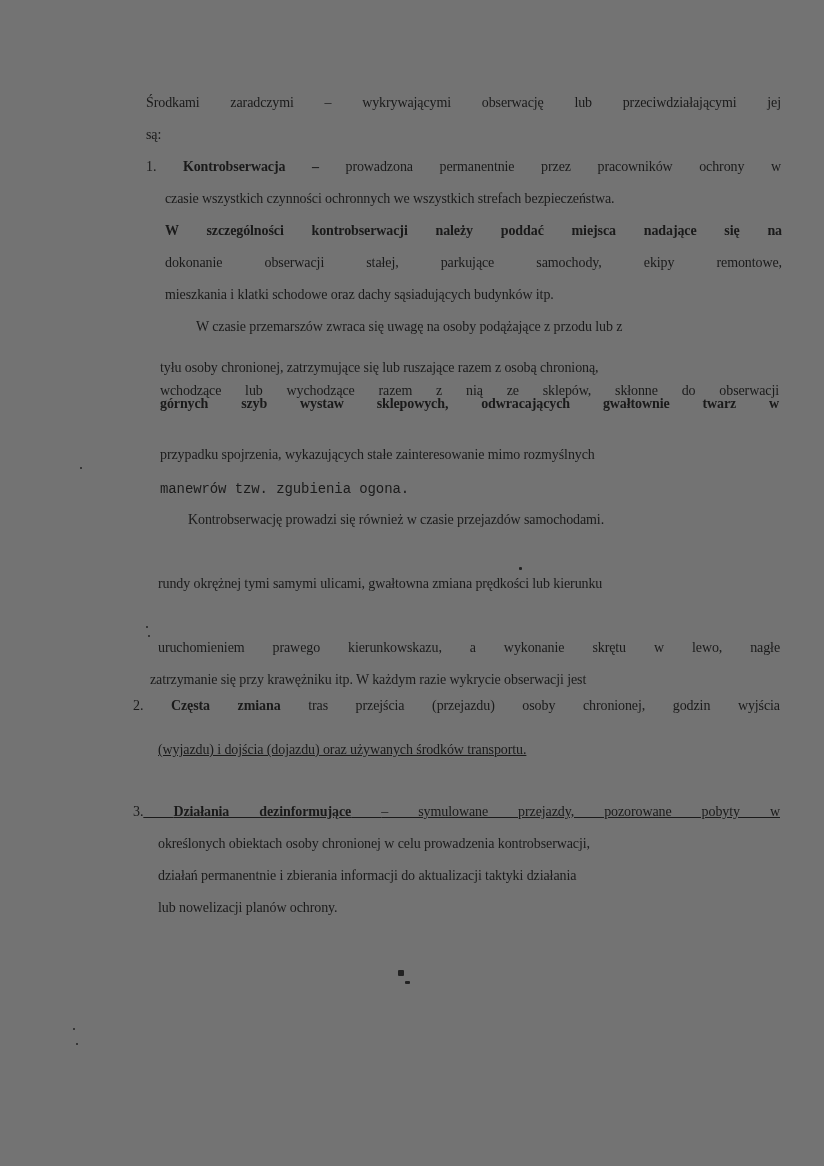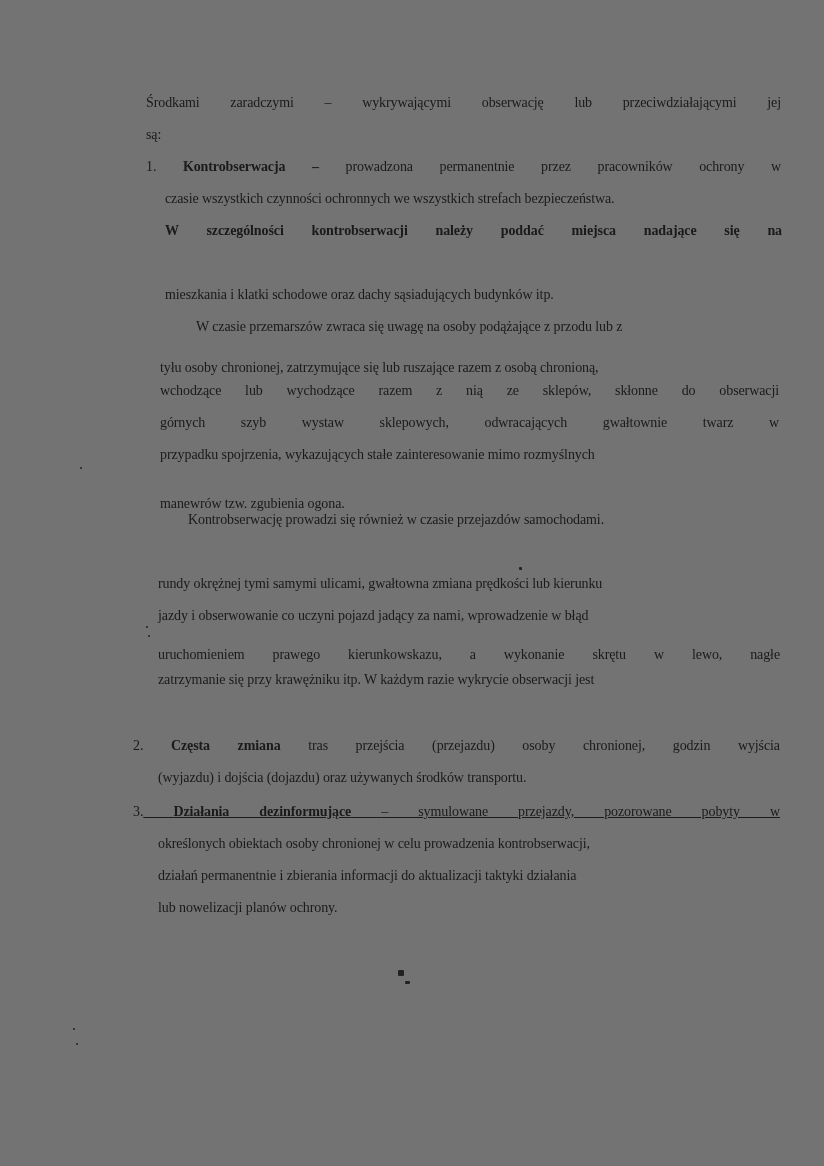--- a/index.html
+++ b/index.html
@@ -27,41 +27,41 @@
   <div class="line just" style="left:146px; top:93px; width:635px;">Środkami zaradczymi – wykrywającymi obserwację lub przeciwdziałającymi jej</div>
   <div class="line" style="left:146px; top:125px;">są:</div>
 
   <div class="line just" style="left:146px; top:157px; width:635px;">
     <span class="num">1.</span>
     <b>Kontrobserwacja –</b>
     <span>prowadzona permanentnie przez pracowników ochrony w</span>
   </div>
   <div class="line" style="left:165px; top:189px;">czasie wszystkich czynności ochronnych we wszystkich strefach bezpieczeństwa.</div>
   <div class="line just" style="left:165px; top:221px; width:617px;font-weight:bold;">W szczególności kontrobserwacji należy poddać miejsca nadające się na</div>
+  <div class="line just" style="left:165px; top:253px; width:617px;">dokonanie obserwacji stałej, parkujące samochody, ekipy remontowe,</div>
   <div class="line" style="left:165px; top:285px;">mieszkania i klatki schodowe oraz dachy sąsiadujących budynków itp.</div>
 
   <div class="line" style="left:196px; top:317px;">W czasie przemarszów zwraca się uwagę na osoby podążające z przodu lub z</div>
   <div class="line" style="left:160px; top:349px;margin-top:9px;">tyłu osoby chronionej, zatrzymujące się lub ruszające razem z osobą chronioną,</div>
   <div class="line just" style="left:160px; top:381px; width:619px;">wchodzące lub wychodzące razem z nią ze sklepów, skłonne do obserwacji</div>
-  <div class="line just" style="left:160px; top:413px; width:619px;">górnych szyb wystaw  sklepowych, odwracających gwałtownie twarz w</div>
+  <div class="line just" style="left:160px; top:394px; width:619px;font-weight:bold;">górnych szyb wystaw  sklepowych, odwracających gwałtownie twarz w</div>
   <div class="line" style="left:160px; top:445px;">przypadku spojrzenia, wykazujących stałe zainteresowanie mimo rozmyślnych</div>
-  <div class="line" style="left:160px; top:494px;">manewrów tzw. zgubienia ogona.</div>
+  <div class="line" style="left:160px; top:479px;font-family:Liberation Mono, monospace;">manewrów tzw. zgubienia ogona.</div>
 
   <div class="line" style="left:188px; top:510px;">Kontrobserwację prowadzi się również w czasie przejazdów samochodami.</div>
   <div class="line" style="left:158px; top:574px;">rundy okrężnej tymi samymi ulicami, gwałtowna zmiana prędkości lub kierunku</div>
-  <div class="line" style="left:158px; top:606px;">jazdy i obserwowanie  co uczyni pojazd jadący za nami, wprowadzenie w błąd</div>
-  <div class="line just" style="left:158px; top:638px; width:622px;margin-top:7px;">uruchomieniem prawego kierunkowskazu, a wykonanie skrętu w lewo, nagłe</div>
-  <div class="line" style="left:158px; top:670px;">zatrzymanie się przy krawężniku itp. W każdym razie wykrycie obserwacji jest</div>
+  <div class="line just" style="left:158px; top:638px; width:622px;">uruchomieniem prawego kierunkowskazu, a wykonanie skrętu w lewo, nagłe</div>
+  <div class="line" style="left:150px; top:670px;">zatrzymanie się przy krawężniku itp. W każdym razie wykrycie obserwacji jest</div>
 
-  <div class="line just" style="left:133px; top:736px; width:647px;">
+  <div class="line just" style="left:133px; top:696px; width:647px;">
     <span class="num">2.</span>
     <b>Częsta zmiana</b>
     <span>tras przejścia (przejazdu) osoby chronionej, godzin wyjścia</span>
   </div>
-  <div class="line" style="left:158px; top:768px;">(wyjazdu) i dojścia (dojazdu) oraz używanych środków transportu.</div>
+  <div class="line" style="left:158px; top:740px;text-decoration:underline;">(wyjazdu) i dojścia (dojazdu) oraz używanych środków transportu.</div>
 
   <div class="line just" style="left:133px; top:802px; width:647px;text-decoration:underline;">
     <span class="num">3.</span>
     <b>Działania dezinformujące</b>
     <span>– symulowane przejazdy, pozorowane pobyty w</span>
   </div>
   <div class="line" style="left:158px; top:834px;">określonych obiektach osoby chronionej w celu prowadzenia kontrobserwacji,</div>
   <div class="line" style="left:158px; top:866px;">działań permanentnie i zbierania informacji do aktualizacji taktyki działania</div>
   <div class="line" style="left:158px; top:898px;">lub nowelizacji planów ochrony.</div>
 

